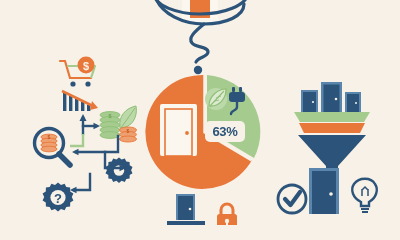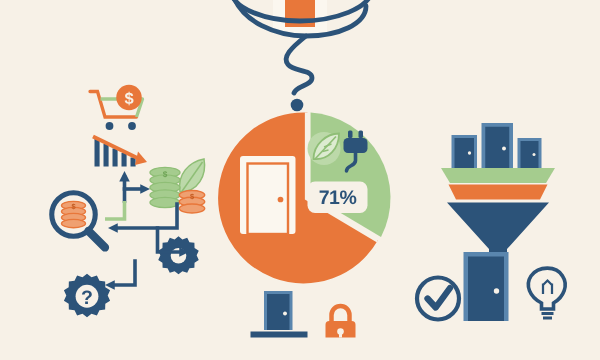--- a/index.html
+++ b/index.html
@@ -67,21 +67,21 @@
       <g fill="#2C5379">
         <rect x="28" y="3" width="3" height="5" rx="1"></rect>
         <rect x="35" y="3" width="3" height="5" rx="1"></rect>
         <rect x="25" y="8" width="16" height="10" rx="3"></rect>
         <path d="M33 18 L33 23 C33 27 27 26 27 30" stroke="#2C5379" stroke-width="2.4" fill="none" stroke-linecap="round"></path>
       </g>
     </svg>
   </div>
 
   <div class="pct-badge">
-    <span>71%</span>
+    <span>63%</span>
   </div>
 
   <div class="abs" style="left:58px;top:57px;">
     <svg width="42" height="32" viewBox="0 0 42 32">
       <path d="M2 4 L7 4 L12 21 L33 21" fill="none" stroke="#E8773A" stroke-width="2.2" stroke-linecap="round"></path>
       <path d="M9 9 L37 9 L33 21" fill="none" stroke="#A5CC8E" stroke-width="2.2" stroke-linejoin="round"></path>
       <circle cx="15" cy="27" r="2.6" fill="#2C5379"></circle>
       <circle cx="30" cy="27" r="2.6" fill="#2C5379"></circle>
       <circle cx="28" cy="8" r="8.5" fill="#E8773A"></circle>
       <text x="28" y="12.5" font-family="Liberation Sans, sans-serif" font-size="11" font-weight="bold" fill="#F7F1E7" text-anchor="middle">$</text>

